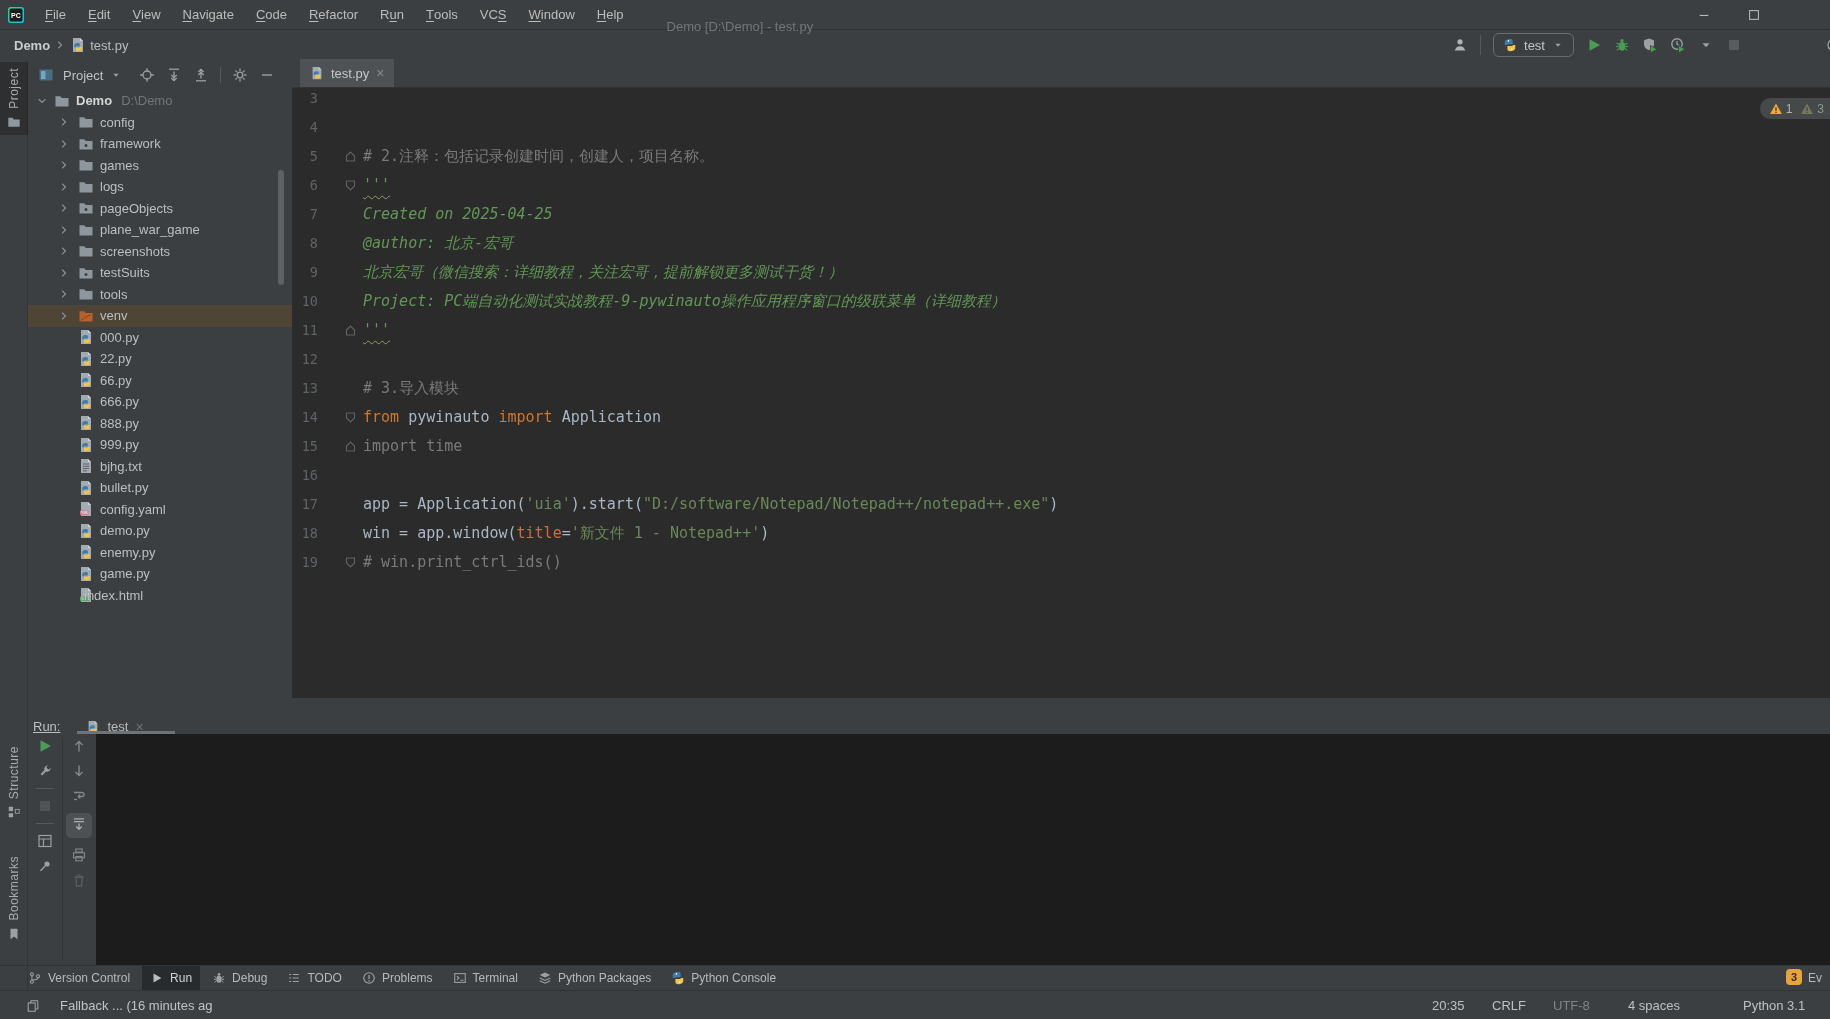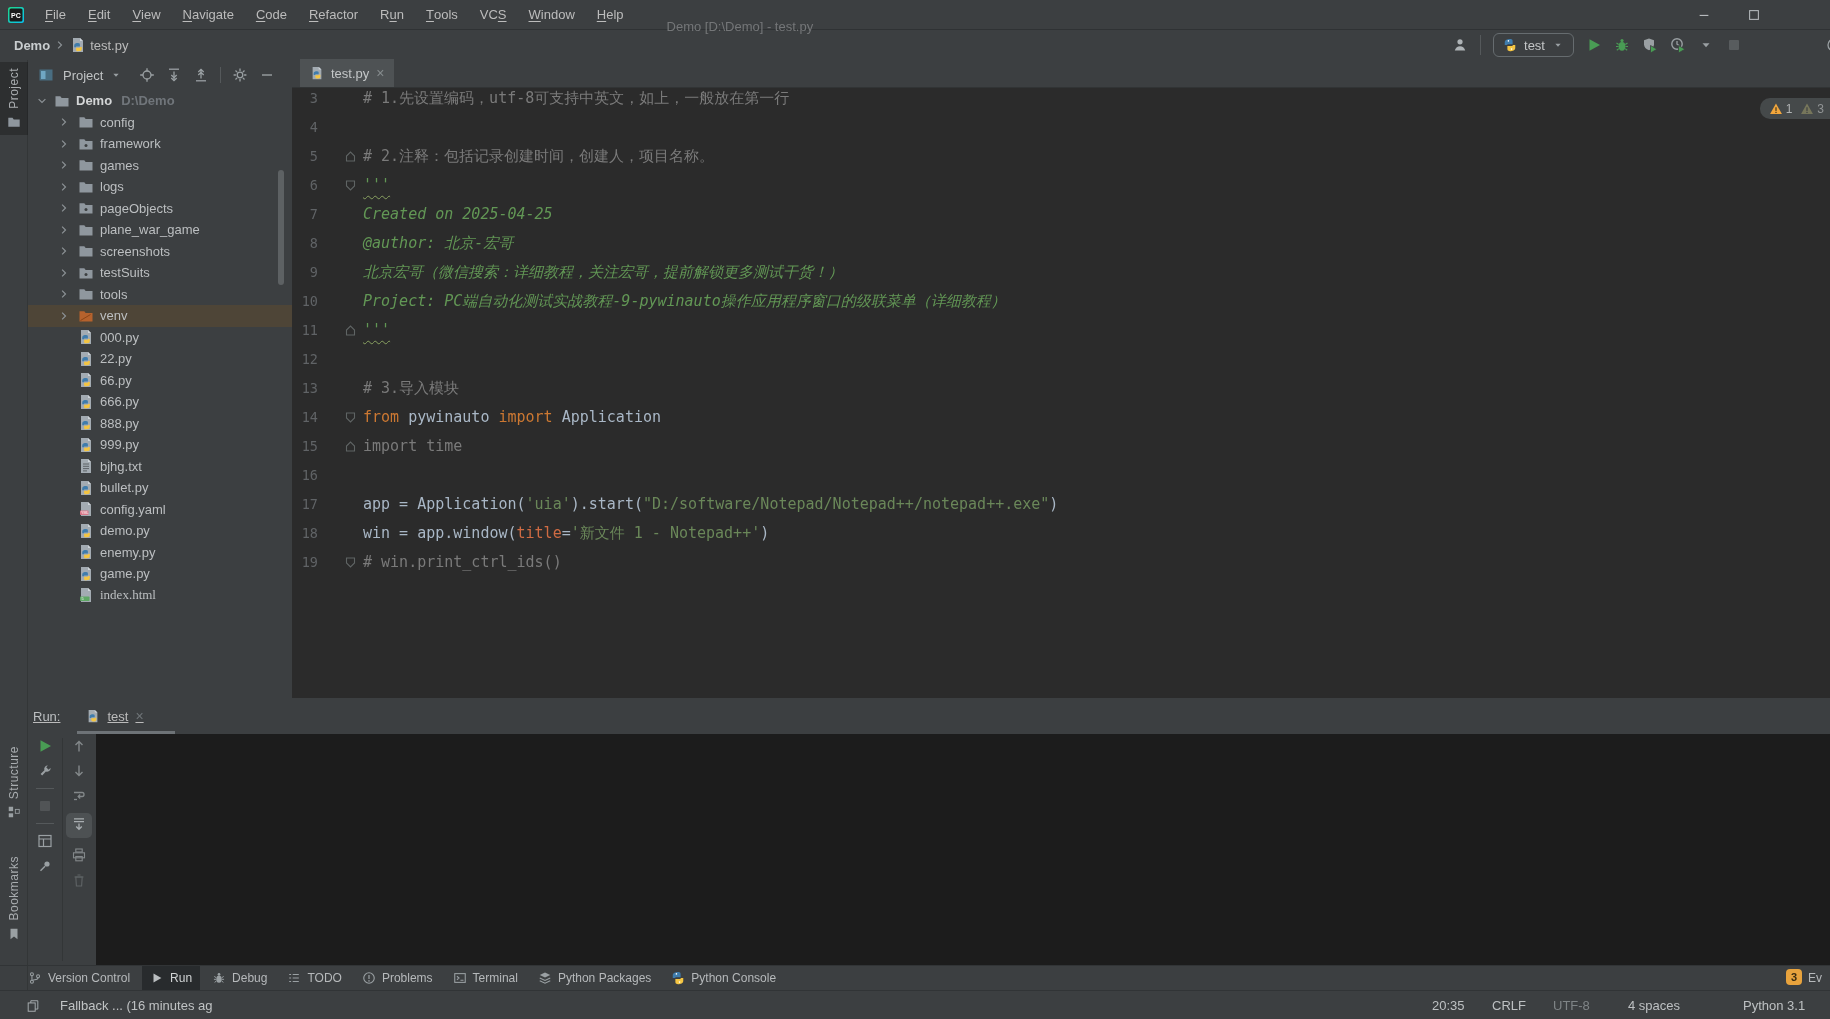--- a/index.html
+++ b/index.html
@@ -38,21 +38,21 @@
   
   #project-panel { left:28px; top:60px; width:264px; height:638px; }
   #pp-header { height:30px; display:flex; align-items:center; gap:9px; padding:0 6px 0 10px; }
   #pp-title { color:#c0c3c4; margin-right:-2px; }
   #tree { position:absolute; left:0; top:30px; right:0; bottom:0; overflow:hidden; }
   .trow { position:relative; height:21.5px; display:flex; align-items:center; white-space:nowrap; color:#bcbfc1; }
   .trow.sel { background:#4e4537; }
   .trow .chev { position:absolute; }
   .trow .ticon { position:absolute; }
   .trow .tlabel { position:absolute; }
-  .tpath { color:#70757a; margin-left:9px; font-weight:bold; }
+  .tpath { color:#70757a; margin-left:9px; font-weight:normal; }
   #tree-scrollbar { left:250px; top:110px; width:6px; height:115px; background:#5d6163; border-radius:3px; }
 
   
   #editor { left:292px; top:60px; width:1538px; height:638px; }
   #tabstrip { height:28px; display:flex; align-items:flex-end; border-bottom:1px solid #313435; }
   #editor-tab { margin-left:8px; height:28px; display:flex; align-items:center; gap:7px; padding:0 10px; background:#4e5254; color:#c3c6c7; }
   .tab-close { color:#868c8e; font-size:14px; line-height:1; }
   #code-area { position:absolute; left:0; top:28px; right:0; bottom:0; background:#2b2b2b; overflow:hidden; }
   #code-lines { position:absolute; left:0; top:-4px; right:0; font-family:"DejaVu Sans Mono","Liberation Mono",monospace; font-size:15px; }
   .cline { height:29px; line-height:29px; white-space:pre; position:relative; }
@@ -65,21 +65,21 @@
   .di  { color:#629755; font-style:italic; }
   .str { color:#6a8759;margin-top:32px; }
   .kw  { color:#cc7832; }
   .arg { color:#cf6b43; }
   .pl  { color:#a9b7c6; }
   .wavy { text-decoration:underline; text-decoration-style:wavy; text-decoration-color:#88a060; text-decoration-thickness:1px; text-underline-offset:5px; }
   #warn-pill { position:absolute; right:0; top:10px; height:21px; display:flex; align-items:center; gap:8px; padding:0 6px 0 9px; background:#45494a; border-radius:10px 0 0 10px; color:#b0b3b4; font-size:12px; }
 
   
   #run-panel { left:28px; top:698px; width:1802px; height:267px; }
-  #run-header { height:36px; display:flex; align-items:center;text-decoration:underline; }
+  #run-header { height:36px; display:flex; align-items:flex-end;text-decoration:underline; }
   #run-label { margin-left:5px; color:#bcbfc1; }
   #run-tab { display:flex; align-items:center; gap:7px; margin-left:26px; }
   #run-tab-underline { position:absolute; left:49px; top:33px; width:98px; height:3px; background:#6e7377; }
   .runcol { position:absolute; top:40px; width:34px; display:flex; flex-direction:column; align-items:center; gap:9px; }
   #runcol1 { left:0; }
   #runcol2 { left:34px; }
   #runcol-sep { position:absolute; left:34px; top:40px; width:1px; bottom:4px; background:#333637; }
   .hsep { width:18px; height:1px; background:#55595b; }
   .selbox { background:#4d5153; border-radius:5px; padding:3px 5px; }
   #console { position:absolute; left:68px; top:36px; right:0; bottom:0; background:#1c1c1c; }
@@ -587,21 +587,21 @@
       </div>
       <div class="trow">
         <span class="ic ticon" style="left: 50px;">
           <svg viewBox="0 0 16 16">
             <path d="M3 1h7l3 3v11H3z" fill="#a3abb2"></path>
             <path d="M10 1l3 3h-3z" fill="#cdd3d8"></path>
             <rect x="2" y="9.5" width="9.5" height="4.5" rx=".8" fill="#5fa865"></rect>
             <text x="3.4" y="13.2" font-size="3.8" fill="#fff" font-family="sans-serif">5</text>
           </svg>
         </span>
-        <span class="tlabel" style="left: 72px; font-family: Liberation Serif, serif;">index.html</span>
+        <span class="tlabel" style="left: 56px;">index.html</span>
       </div>
     </div>
   <div id="tree-scrollbar" class="abs"></div>
 </div>
 
 <div id="editor" class="abs">
   <div id="tabstrip">
     <div id="editor-tab">
       <span class="ic ic14" id="tab-py-icon">
           <svg viewBox="0 0 16 16">
@@ -610,21 +610,21 @@
             <path d="M8 6c1.9 0 1.9.9 1.9 1.8v1.7H6.1v.7H4.2V8.4C4.2 6.5 6.1 6 8 6z" fill="#3f7cac"></path>
             <path d="M8 14.2c-1.9 0-1.9-.9-1.9-1.8v-1.7h3.8V10h1.9v2.3c0 1.9-1.9 1.9-3.8 1.9z" fill="#f4c542"></path>
           </svg>
         </span>
       <span>test.py</span>
       <span class="tab-close">×</span>
     </div>
   </div>
   <div id="code-area">
     <div id="code-lines">
-        <div class="cline"><span class="lnum">3</span><span class="ctext"><span class="cm"># 1.先设置编码，utf-8可支持中英文，如上，一般放在第一行</span></span></div>
+        <div class="cline"><span class="lnum">3</span></div>
         <div class="cline"><span class="lnum">4</span><span class="ctext"></span></div>
         <div class="cline"><span class="lnum">5</span><span class="ic fold"><svg viewBox="0 0 13 13">
               <path d="M2.5 11v-5L6.5 2l4 4v5z" fill="none" stroke="#5f6464" stroke-width="1.1"></path>
             </svg></span><span class="ctext"><span class="cm"># 2.注释：包括记录创建时间，创建人，项目名称。</span></span></div>
         <div class="cline"><span class="lnum">6</span><span class="ic fold"><svg viewBox="0 0 13 13">
               <path d="M2.5 2v5l4 4 4-4V2z" fill="none" stroke="#5f6464" stroke-width="1.1"></path>
             </svg></span><span class="ctext"><span class="doc wavy">'''</span></span></div>
         <div class="cline"><span class="lnum">7</span><span class="ctext"><span class="di">Created on 2025-04-25</span></span></div>
         <div class="cline"><span class="lnum">8</span><span class="ctext"><span class="di">@author: 北京-宏哥</span></span></div>
         <div class="cline"><span class="lnum">9</span><span class="ctext"><span class="di">北京宏哥（微信搜索：详细教程，关注宏哥，提前解锁更多测试干货！）</span></span></div>

